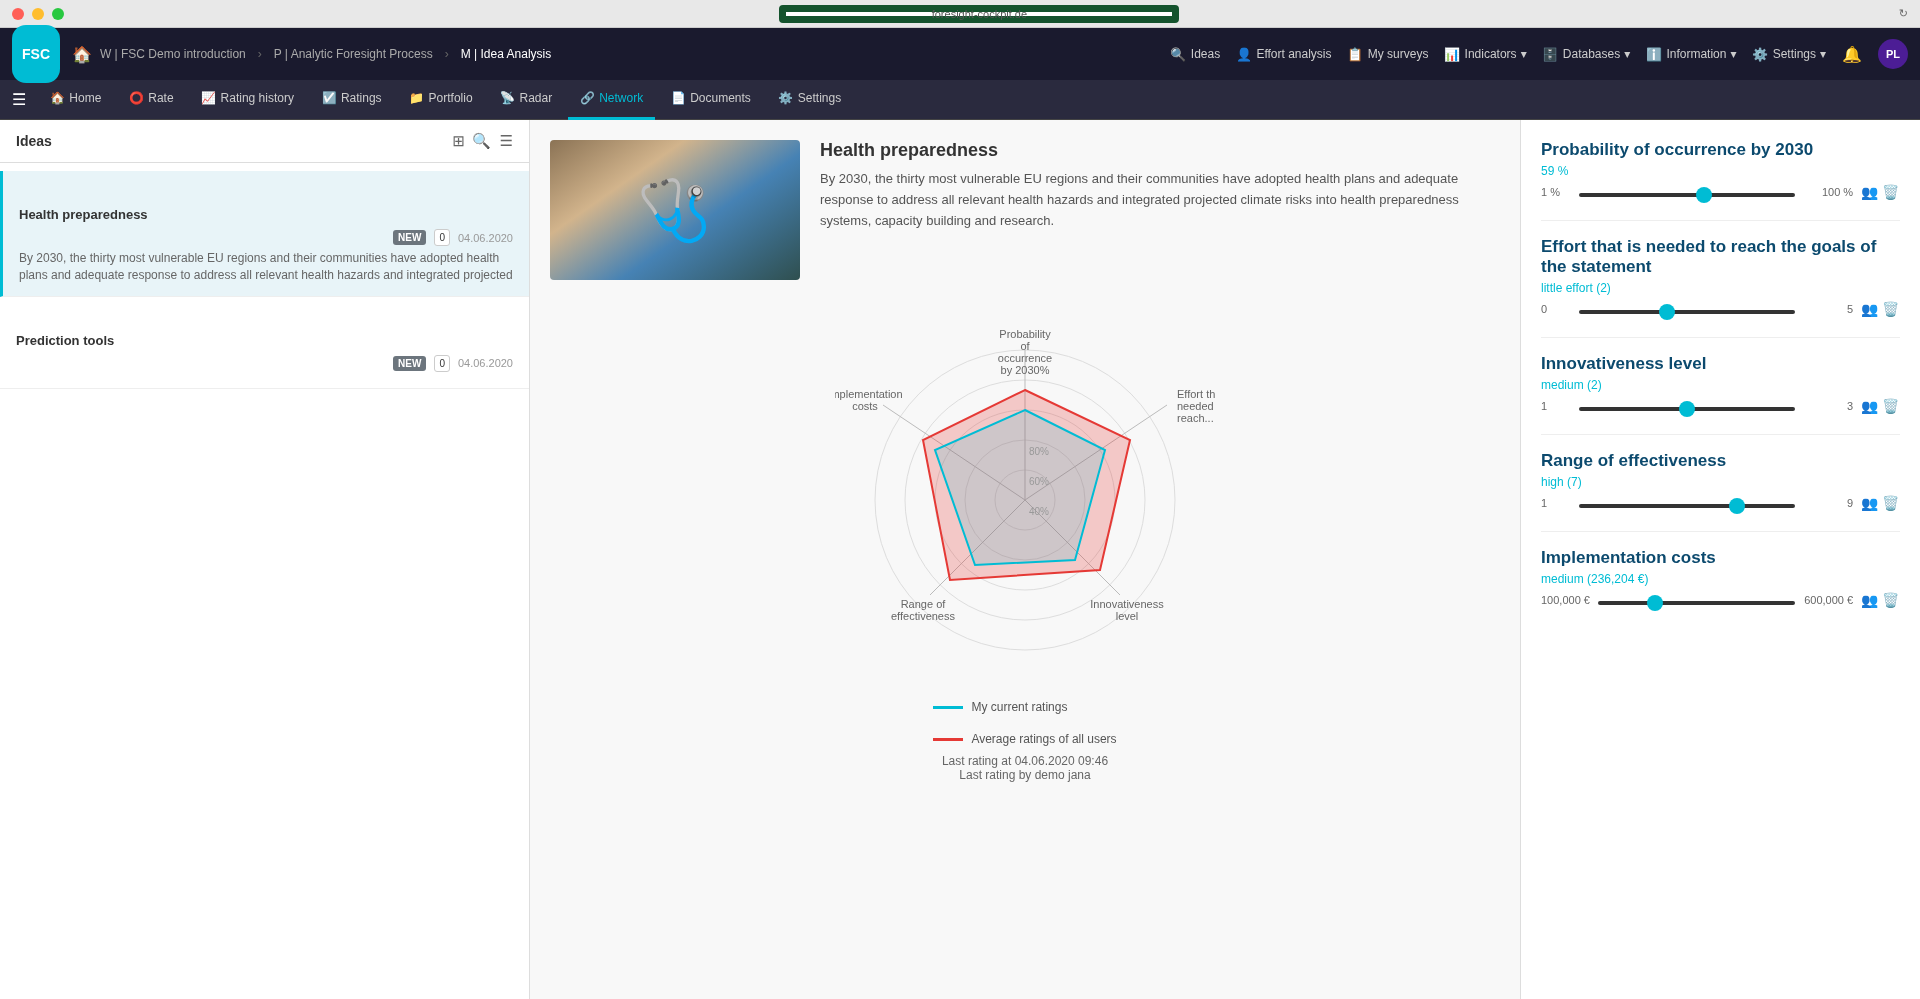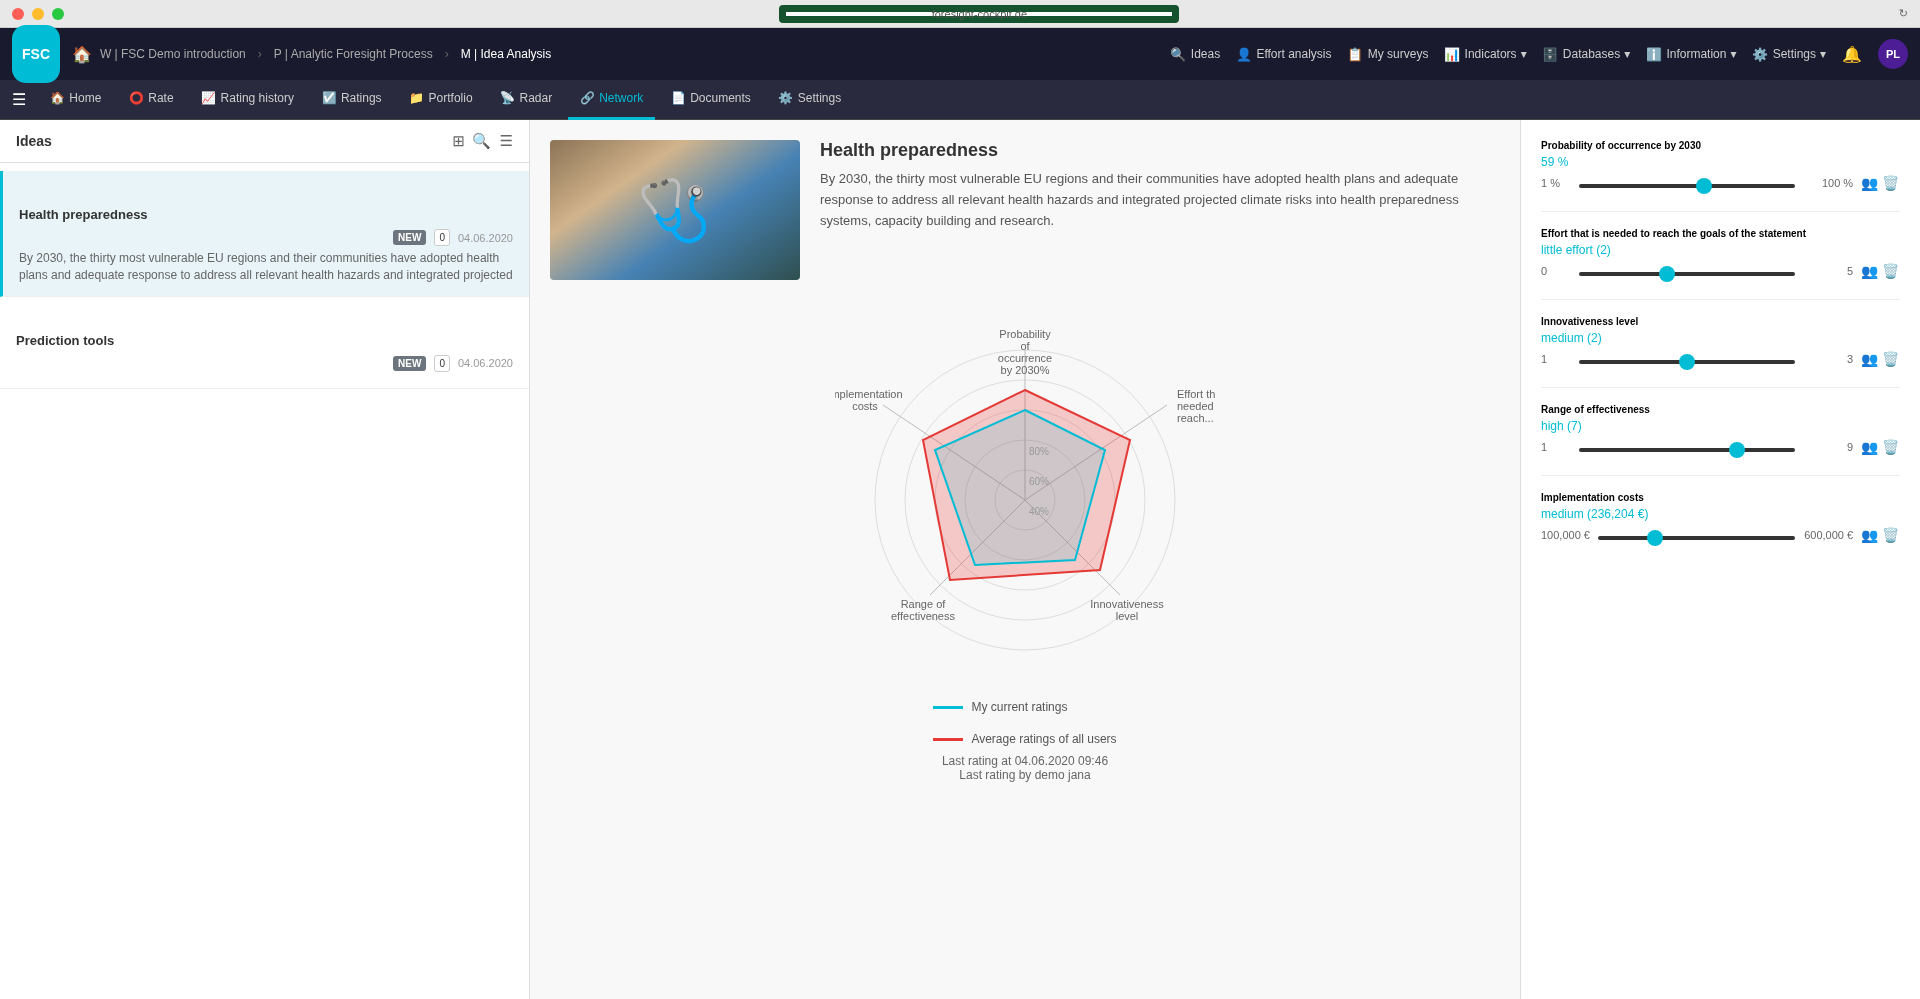--- a/index.html
+++ b/index.html
@@ -70,21 +70,21 @@
     .legend-item { display: flex; align-items: center; gap: 8px; font-size: 12px; color: #555; }
     .legend-line { width: 30px; height: 3px; }
     .legend-line.cyan { background: #00bcd4; }
     .legend-line.red { background: #e53935; }
     .rating-info { text-align: center; color: #666; font-size: 12px; margin-top: 8px; }
 
     
     .right-panel { width: 400px; background: white; border-left: 1px solid #ddd; overflow-y: auto; padding: 20px; }
 
     .slider-section { margin-bottom: 20px; }
-    .slider-label { font-size: 10px; font-weight: 600; color: #000000; margin-bottom: 4px; }
+    .slider-label { font-size: 17px; font-weight: 600; color: #0c4a6e; margin-bottom: 4px; }
     .slider-value-label { font-size: 12px; margin-bottom: 6px; }
     .slider-value-label.cyan { color: #00bcd4; }
     .slider-row { display: flex; align-items: center; gap: 8px; }
     .slider-wrapper { flex: 1; position: relative; }
     .slider-min-label { font-size: 11px; color: #666; min-width: 30px; }
     .slider-max-label { font-size: 11px; color: #666; min-width: 50px; text-align: right; }
     .slider-actions { display: flex; gap: 4px; }
     .slider-action-icon { color: #666; font-size: 14px; cursor: pointer; }
 
     input[type=range] { width: 100%; -webkit-appearance: none; height: 4px; background: #333; border-radius: 2px; outline: none; }

